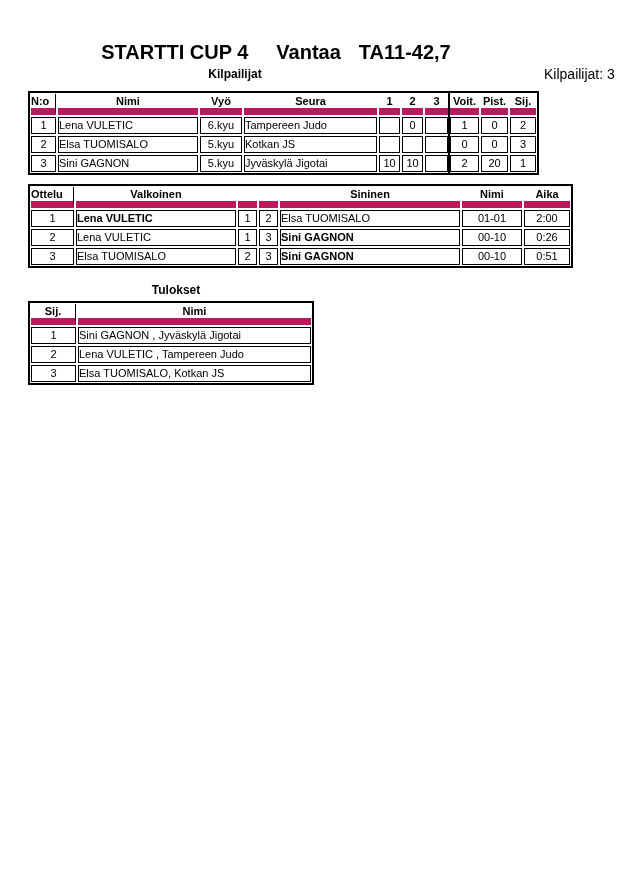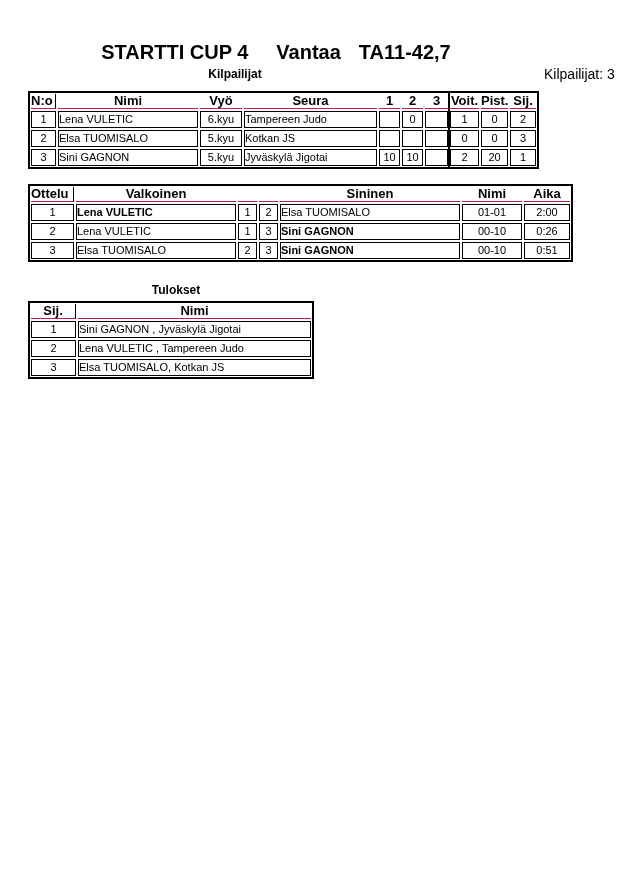--- a/index.html
+++ b/index.html
@@ -24,22 +24,22 @@
 
   .grid {
     position:absolute; display:grid; column-gap:2px; row-gap:2px;
     border:2px solid #000; padding:1px; background:#fff; box-sizing:border-box;
   }
   .t1 { left:28px; top:91px;  grid-template-columns:25px 140px 42px 133px 21px 21px 23px 29px 27px 26px; }
   .t2 { left:28px; top:184px; grid-template-columns:43px 160px 19px 19px 180px 60px 46px; }
   .t3 { left:28px; top:301px; grid-template-columns:45px 233px; }
 
   .th {
-    font-size:13px; font-weight:bold; height:14px; line-height:14px;
-    border-bottom:1px solid #be185d; text-align:center; white-space:nowrap; overflow:hidden;
+    font-size:11px; font-weight:bold; height:14px; line-height:14px;
+    border-bottom:7px solid #be185d; text-align:center; white-space:nowrap; overflow:hidden;
   }
   .th.lft { text-align:left; }
   .th.sep { border-right:1px solid #000; }
   .td {
     font-size:11px; height:15px; line-height:15px; border:1px solid #000;
     padding:0 0; white-space:nowrap; overflow:hidden; box-sizing:content-box;
   }
   .td.ctr { text-align:center; padding:0 1px; }
   .td.bold, .bold { font-weight:bold; }
   .vline { position:absolute; top:0; bottom:0; width:2px; background:#000; }

